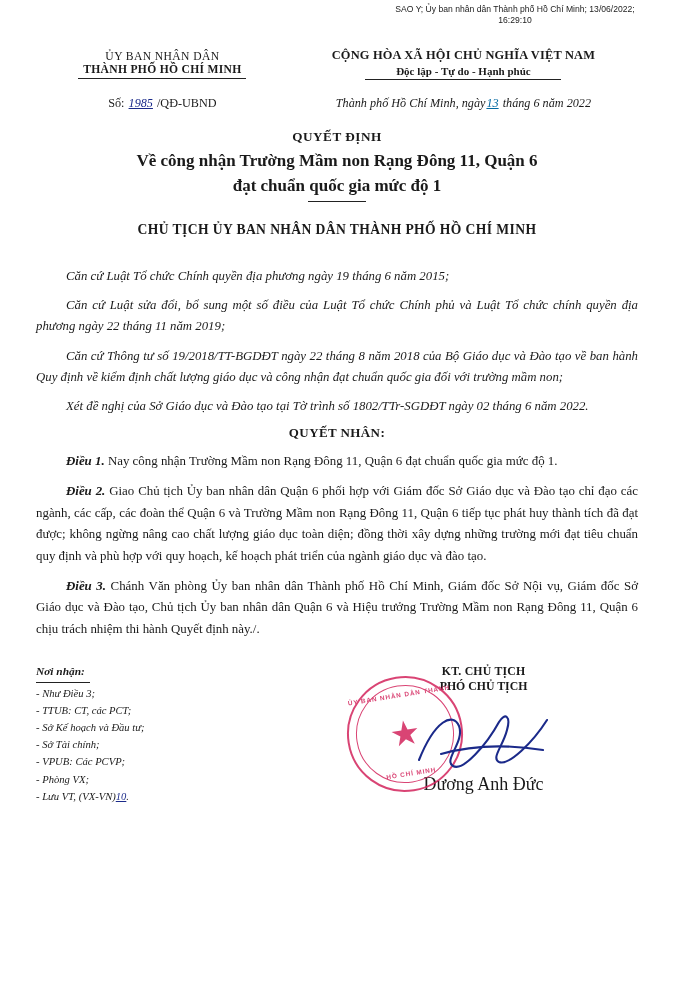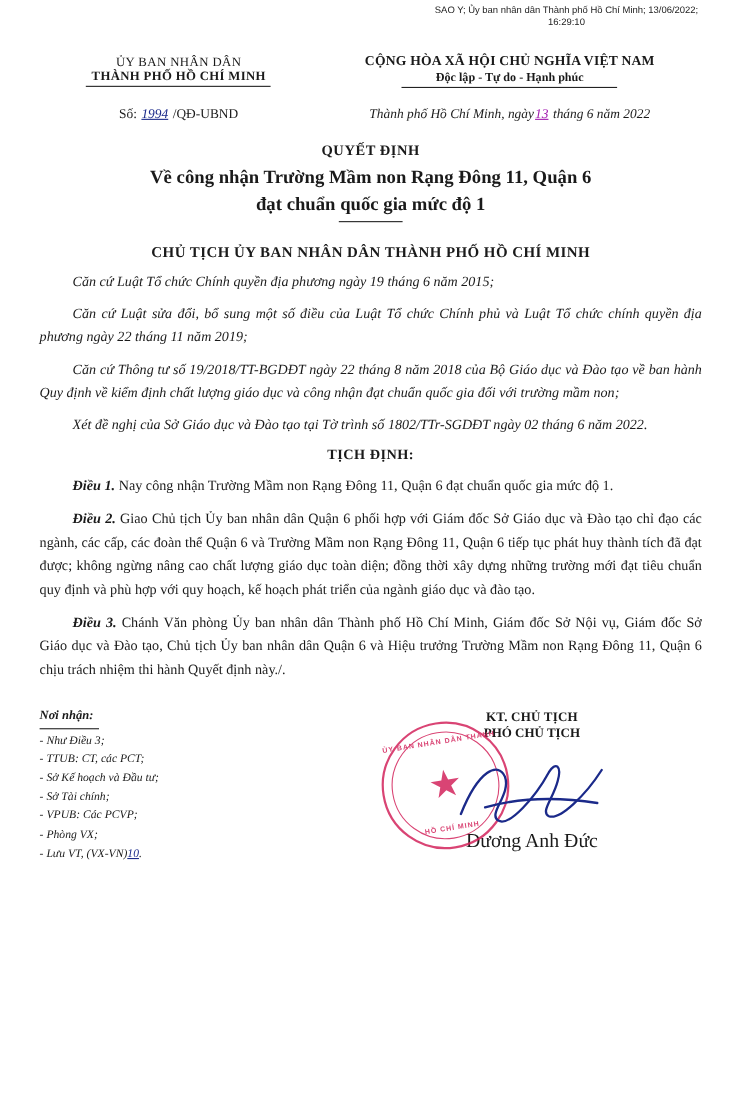--- a/index.html
+++ b/index.html
@@ -102,21 +102,21 @@
     text-decoration: underline;
     padding: 0 1px;
   }
   .meta-right {
     width: 58%;
     text-align: center;
     font-style: italic;
     font-size: 12.2px;
   }
   .meta-right .day {
-    color: #a21caf;
+    color: #0369a1;
     text-decoration: underline;
     font-style: italic;
     padding: 0 1px;
     margin-top: 43px;
   }
 
   
   .title-block {
     margin-top: 18px;
     text-align: center;
@@ -142,21 +142,21 @@
   .issuer {
     margin-top: 20px;
     text-align: center;
     font-size: 13.6px;
     font-weight: bold;
     letter-spacing: .4px;
   }
 
   
   .preamble {
-    margin-top: 8px;
+    margin-top: 28px;
     font-style: italic;
     font-size: 12.8px;
     line-height: 1.65;
     text-align: justify;
   }
   .preamble p {
     margin: 0 0 8px 0;
     text-indent: 30px;
   }
 
@@ -317,21 +317,21 @@
     <div class="header-right">
       <div class="nation-line1">CỘNG HÒA XÃ HỘI CHỦ NGHĨA VIỆT NAM</div>
       <div class="nation-line2">Độc lập - Tự do - Hạnh phúc</div>
       <div class="rule-nation"></div>
     </div>
   </div>
 
   <div class="meta-row">
     <div class="meta-left">
       <span>Số:</span>
-      <span class="num">1994</span>
+      <span class="num">1985</span>
       <span>/QĐ-UBND</span>
     </div>
     <div class="meta-right">
       <span>Thành phố Hồ Chí Minh, ngày</span><span class="day">13</span>
       <span>tháng 6 năm 2022</span>
     </div>
   </div>
 
   <div class="title-block">
     <div class="title-main">QUYẾT ĐỊNH</div>
@@ -342,21 +342,21 @@
 
   <div class="issuer">CHỦ TỊCH ỦY BAN NHÂN DÂN THÀNH PHỐ HỒ CHÍ MINH</div>
 
   <div class="preamble">
     <p>Căn cứ Luật Tổ chức Chính quyền địa phương ngày 19 tháng 6 năm 2015;</p>
     <p>Căn cứ Luật sửa đổi, bổ sung một số điều của Luật Tổ chức Chính phủ và Luật Tổ chức chính quyền địa phương ngày 22 tháng 11 năm 2019;</p>
     <p>Căn cứ Thông tư số 19/2018/TT-BGDĐT ngày 22 tháng 8 năm 2018 của Bộ Giáo dục và Đào tạo về ban hành Quy định về kiểm định chất lượng giáo dục và công nhận đạt chuẩn quốc gia đối với trường mầm non;</p>
     <p>Xét đề nghị của Sở Giáo dục và Đào tạo tại Tờ trình số 1802/TTr-SGDĐT ngày 02 tháng 6 năm 2022.</p>
   </div>
 
-  <div class="decide-word">TỊCH ĐỊNH:</div>
+  <div class="decide-word">QUYẾT NHÂN:</div>
 
   <div class="articles">
     <p><span class="art-label">Điều 1.</span><span> Nay công nhận Trường Mầm non Rạng Đông 11, Quận 6 đạt chuẩn quốc gia mức độ 1.</span></p>
     <p><span class="art-label">Điều 2.</span><span> Giao Chủ tịch Ủy ban nhân dân Quận 6 phối hợp với Giám đốc Sở Giáo dục và Đào tạo chỉ đạo các ngành, các cấp, các đoàn thể Quận 6 và Trường Mầm non Rạng Đông 11, Quận 6 tiếp tục phát huy thành tích đã đạt được; không ngừng nâng cao chất lượng giáo dục toàn diện; đồng thời xây dựng những trường mới đạt tiêu chuẩn quy định và phù hợp với quy hoạch, kế hoạch phát triển của ngành giáo dục và đào tạo.</span></p>
     <p><span class="art-label">Điều 3.</span><span> Chánh Văn phòng Ủy ban nhân dân Thành phố Hồ Chí Minh, Giám đốc Sở Nội vụ, Giám đốc Sở Giáo dục và Đào tạo, Chủ tịch Ủy ban nhân dân Quận 6 và Hiệu trưởng Trường Mầm non Rạng Đông 11, Quận 6 chịu trách nhiệm thi hành Quyết định này./.</span></p>
   </div>
 
   <div class="footer">
     <div class="recipients">
       <div class="rtitle">Nơi nhận:</div>

